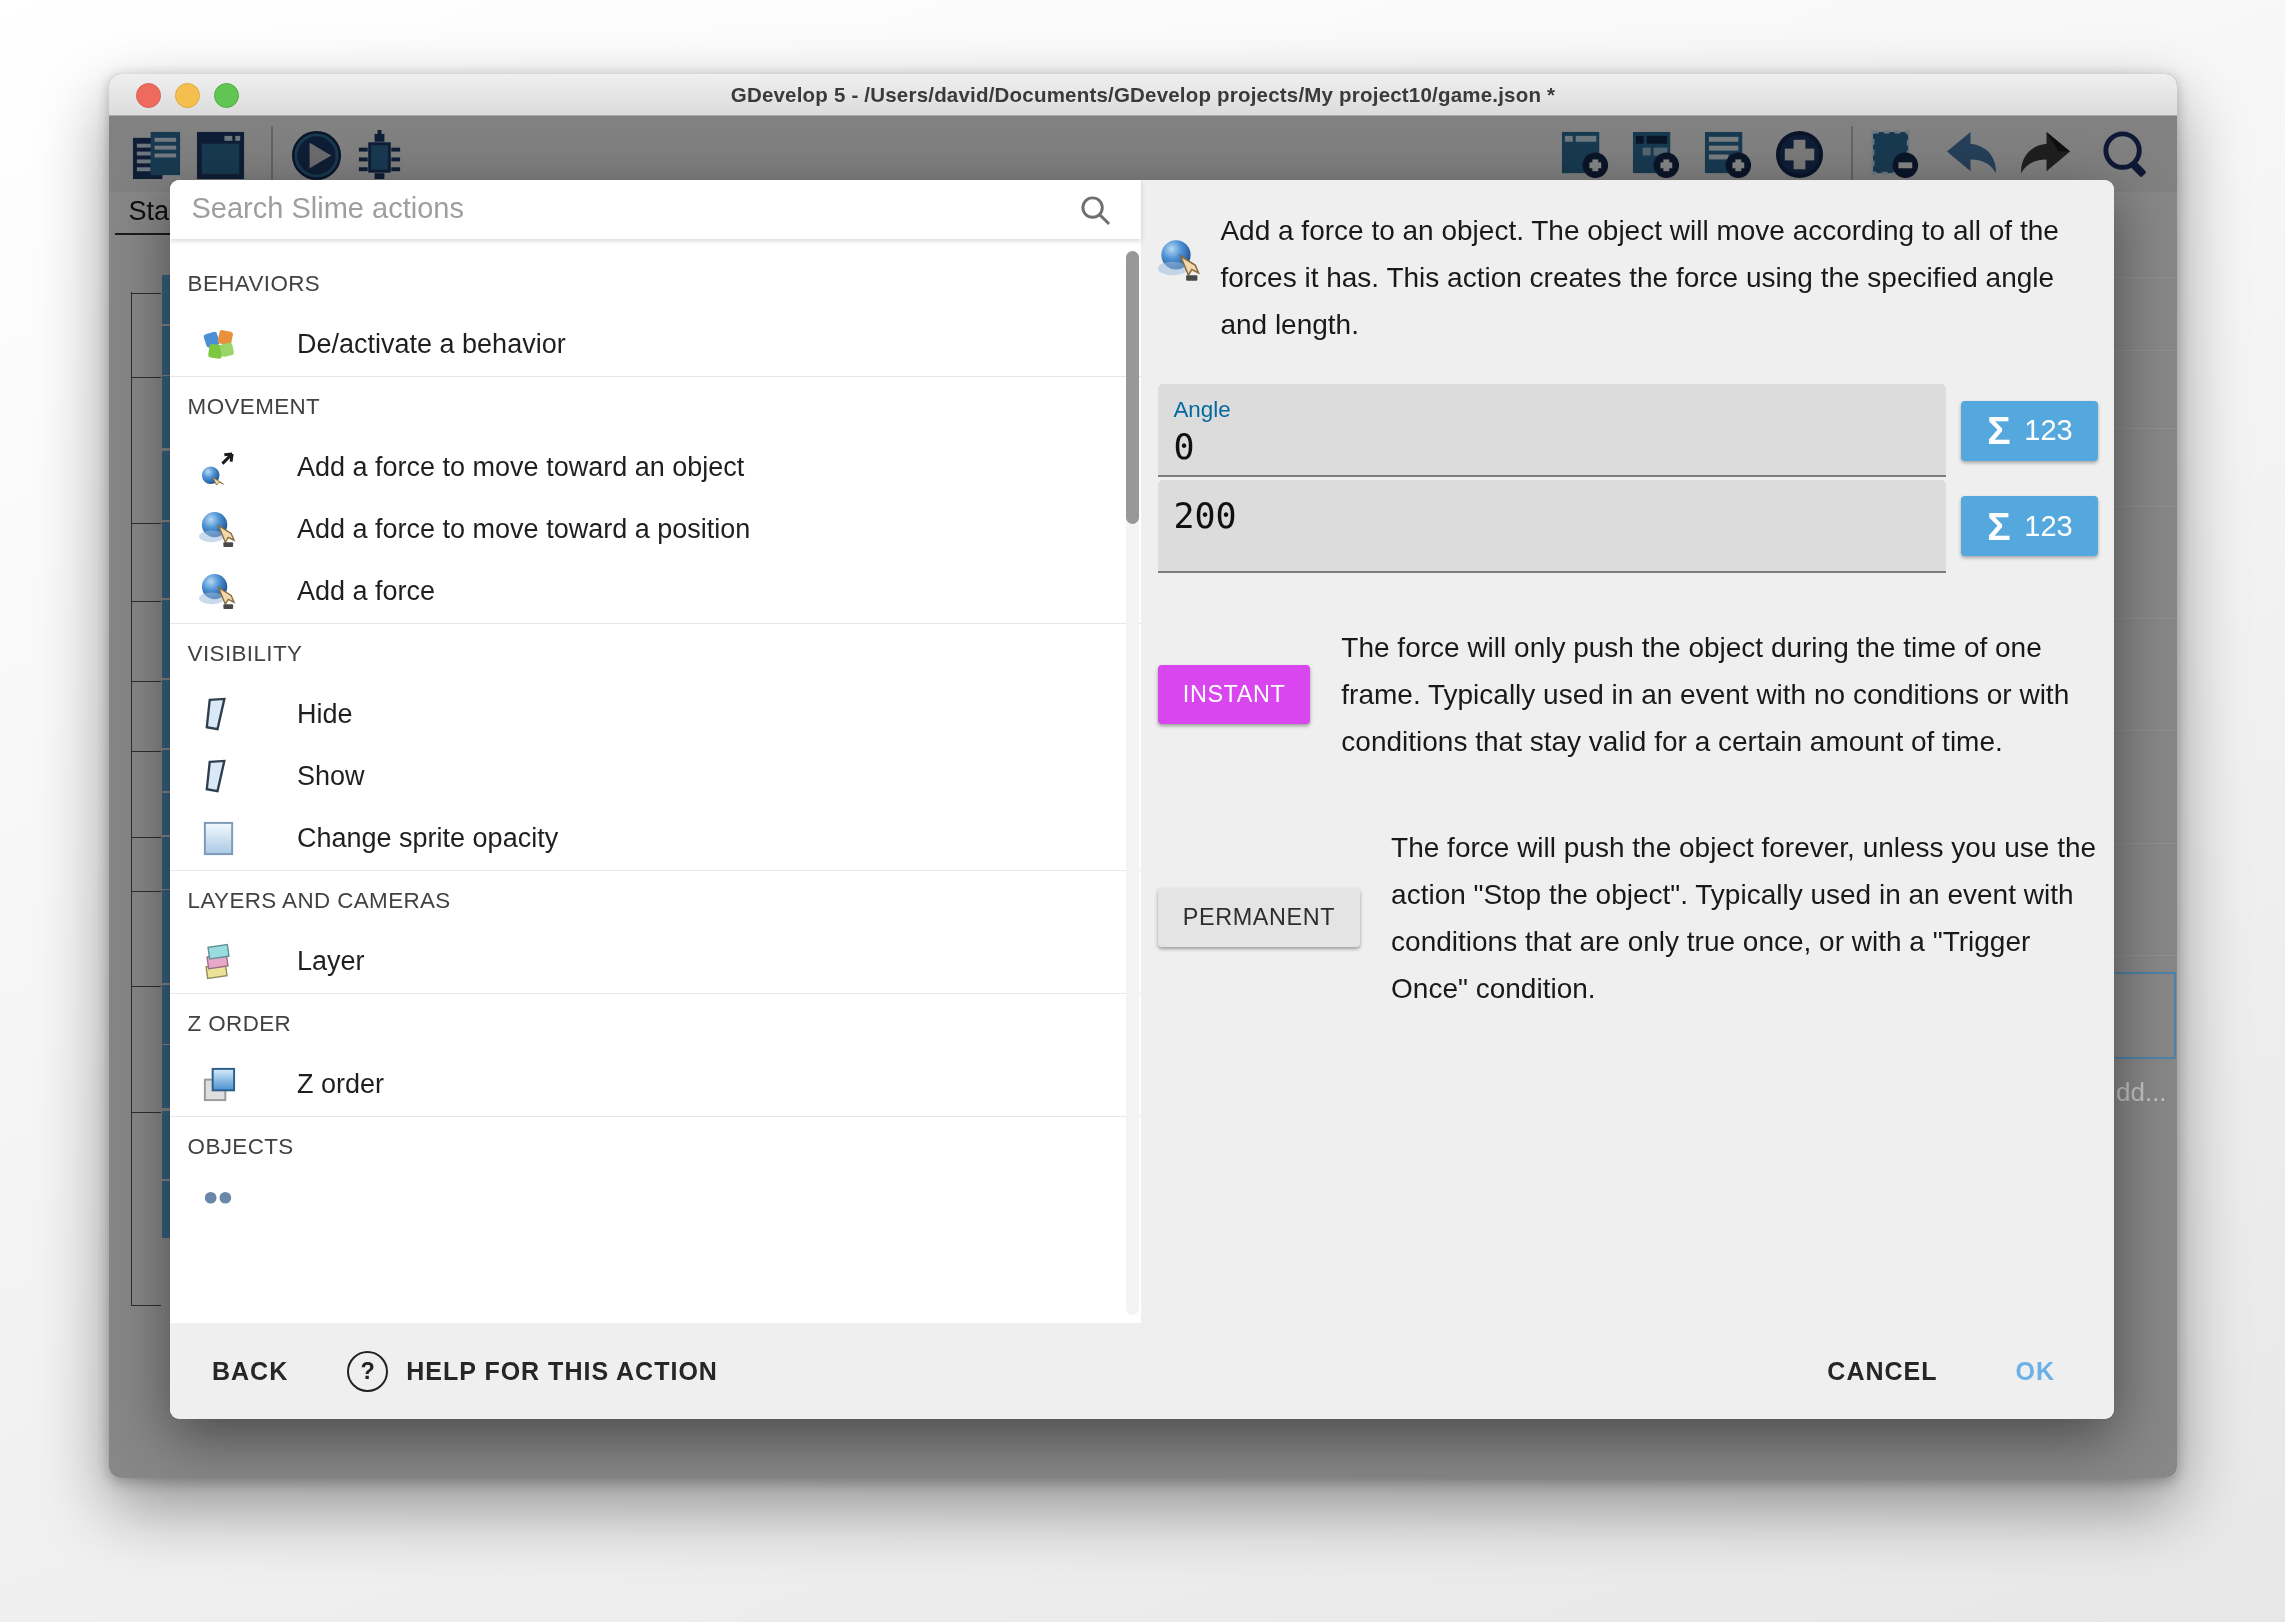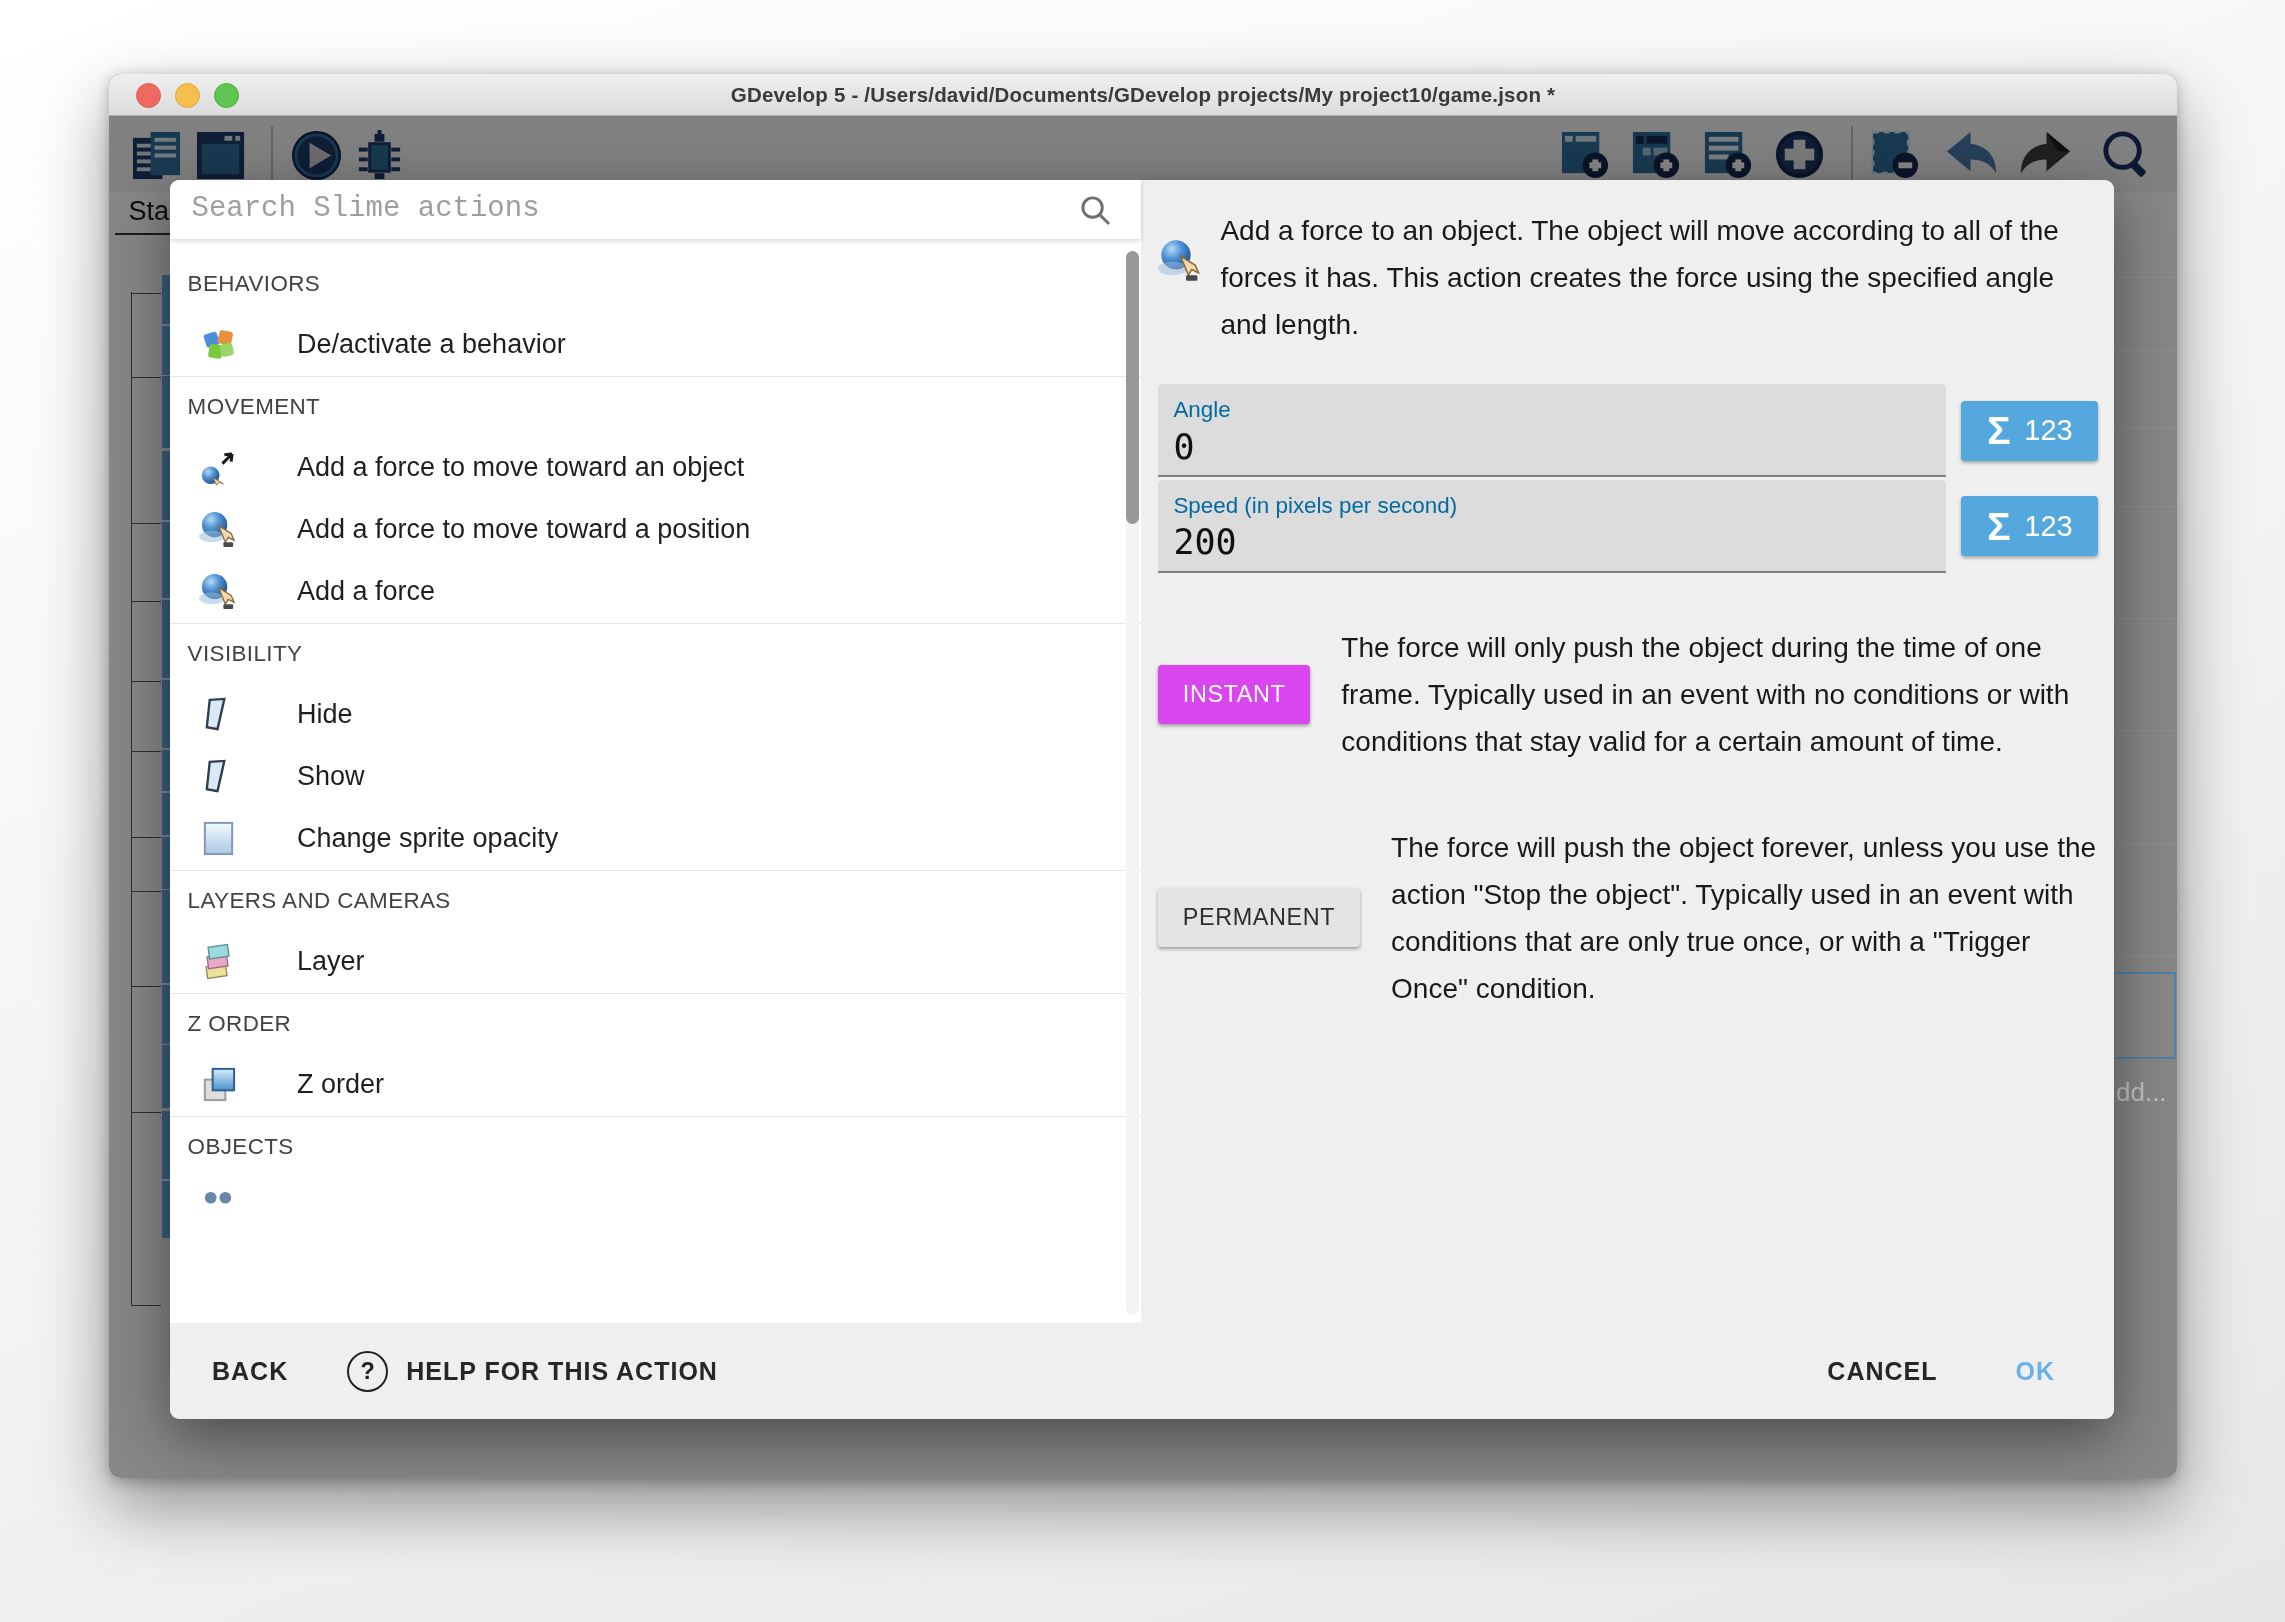--- a/index.html
+++ b/index.html
@@ -54,21 +54,21 @@
   }
   .dialog-main{flex:1;display:flex;min-height:0;}
   
   .listcol{width:975px;background:#ffffff;position:relative;display:flex;flex-direction:column;}
   .searchrow{
     height:59px;position:relative;background:#fff;z-index:3;
     box-shadow:0 2px 4.9px rgba(0,0,0,.16);
   }
   .searchrow input{
     width:858px;height:55px;border:0;outline:none;margin-left:19.5px;
-    font-size:29px;color:#333;font-family:Liberation Mono, monospace;background:transparent;
+    font-size:29px;color:#333;font-family:Liberation Sans, sans-serif;background:transparent;
   }
   .searchrow input::placeholder{color:#9e9e9e;}
   .search-ico{position:absolute;right:29px;top:13.7px;}
   .list{flex:1;position:relative;overflow:hidden;padding-top:14.6px;}
   .sect-header{
     height:60px;display:flex;align-items:center;padding-left:17.6px;
     font-size:22.4px;color:#424242;letter-spacing:0.4px;
   }
   .sect-header.lined{border-top:1px solid #e6e6e6;}
   .item{height:62px;display:flex;align-items:center;cursor:pointer;}
@@ -458,21 +458,20 @@
               <div class="fvalue">0</div>
             </div>
             <div class="expr-btn">
               <span class="sigma">Σ</span>
               <span class="num">123</span>
             </div>
           </div>
 
           <div class="field-row">
             <div class="field">
-              <div class="flabel">Speed (in pixels per second)</div>
               <div class="fvalue">200</div>
             </div>
             <div class="expr-btn">
               <span class="sigma">Σ</span>
               <span class="num">123</span>
             </div>
           </div>
 
           <div class="mode-row">
             <div class="mode-btn primary">INSTANT</div>

